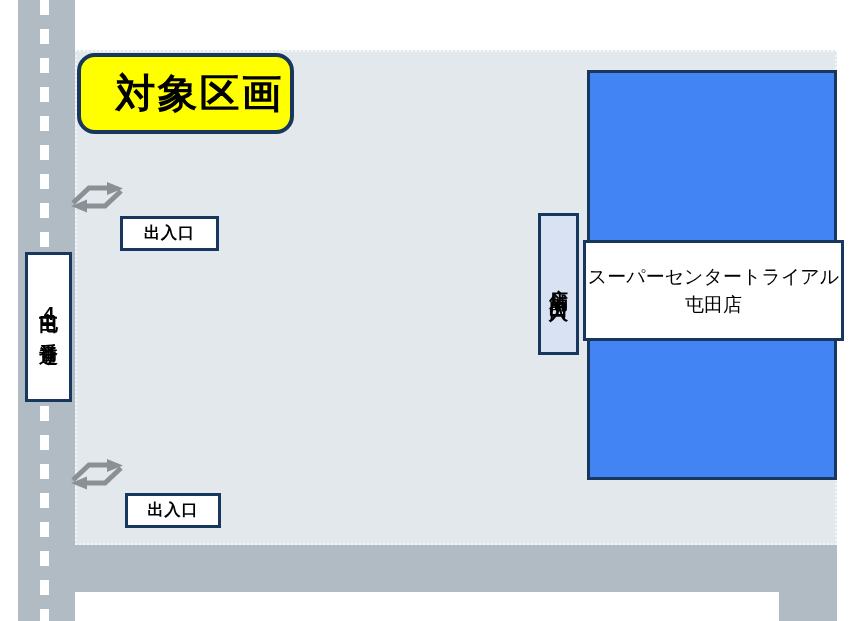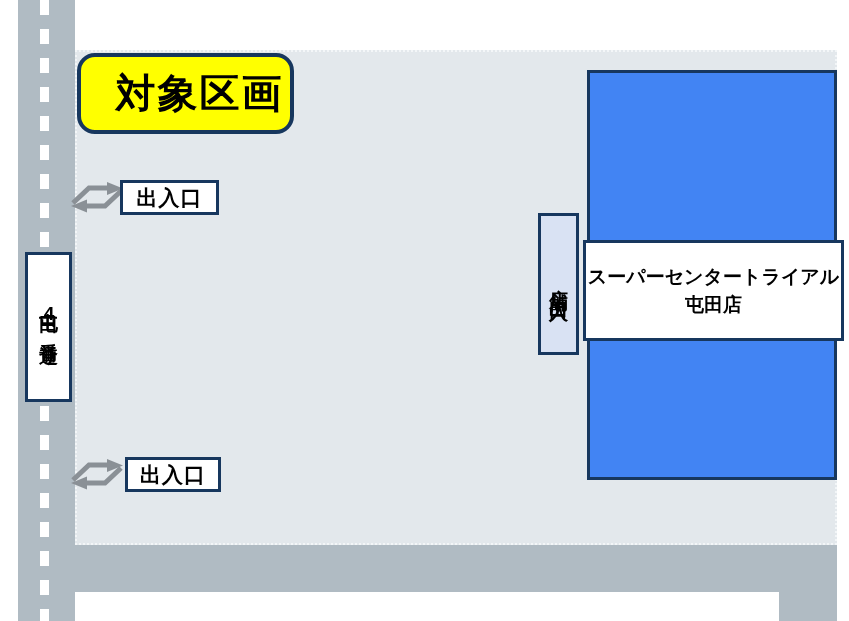--- a/index.html
+++ b/index.html
@@ -77,21 +77,21 @@
     width: 261px; height: 101px;
     background: #ffffff;
     border: 3px solid var(--navy_border);
     box-sizing: border-box;
     display: flex;
     flex-direction: column;
     justify-content: center;
     align-items: center;
     text-align: center;
     font-size: 19px;
-    font-weight: bold;
+    font-weight: normal;
     line-height: 1.45;
     z-index: 4;
   }
   .store-entrance {
     position: absolute;
     left: 538px; top: 213px;
     width: 41px; height: 142px;
     background: var(--entrance_tab_fill);
     border: 3px solid var(--navy_border);
     box-sizing: border-box;
@@ -125,24 +125,25 @@
   }
   
   .entrance-box {
     position: absolute;
     background: #ffffff;
     border: 3px solid var(--navy_border);
     box-sizing: border-box;
     display: flex;
     align-items: center;
     justify-content: center;
-    font-size: 21px;
+    font-size: 16px;
     font-weight: bold;
     letter-spacing: 1px;
     z-index: 5;
+    margin-top: 36px;
   }
   .e1-box { left: 120px; top: 180px; width: 99px; height: 35px; }
   .e2-box { left: 125px; top: 457px; width: 96px; height: 35px; }
   .arrows {
     position: absolute;
     width: 54px; height: 36px;
     z-index: 5;
   }
   .e1-arrows { left: 70px; top: 179px; }
   .e2-arrows { left: 70px; top: 456px; }

